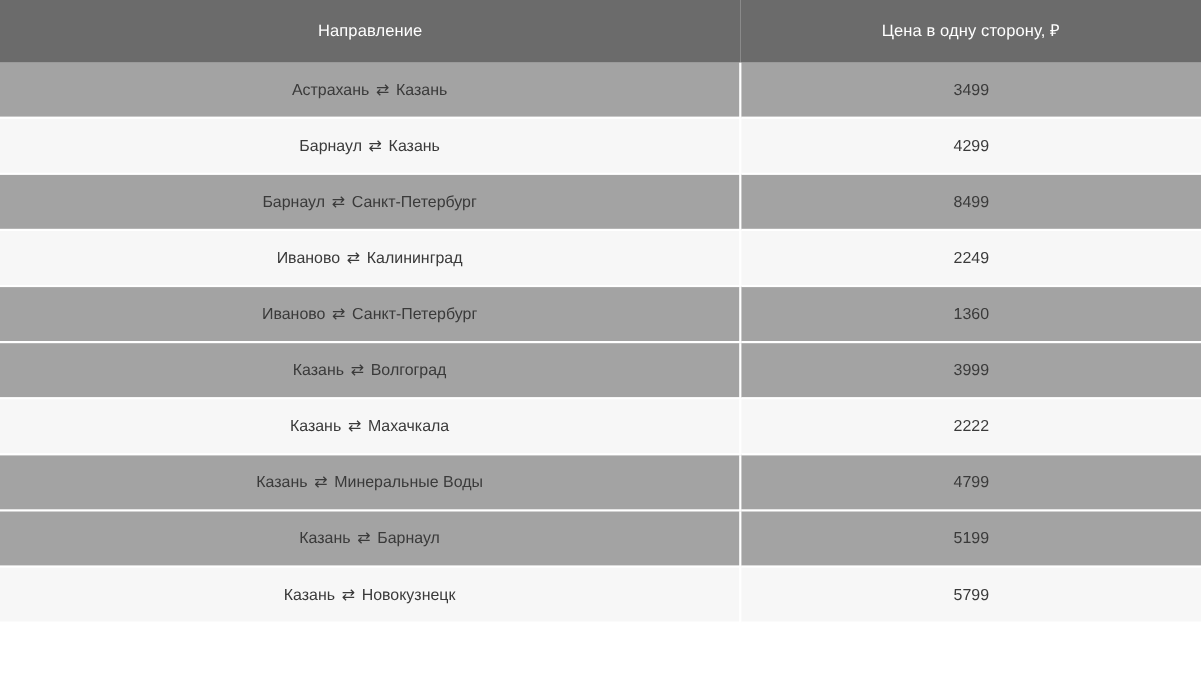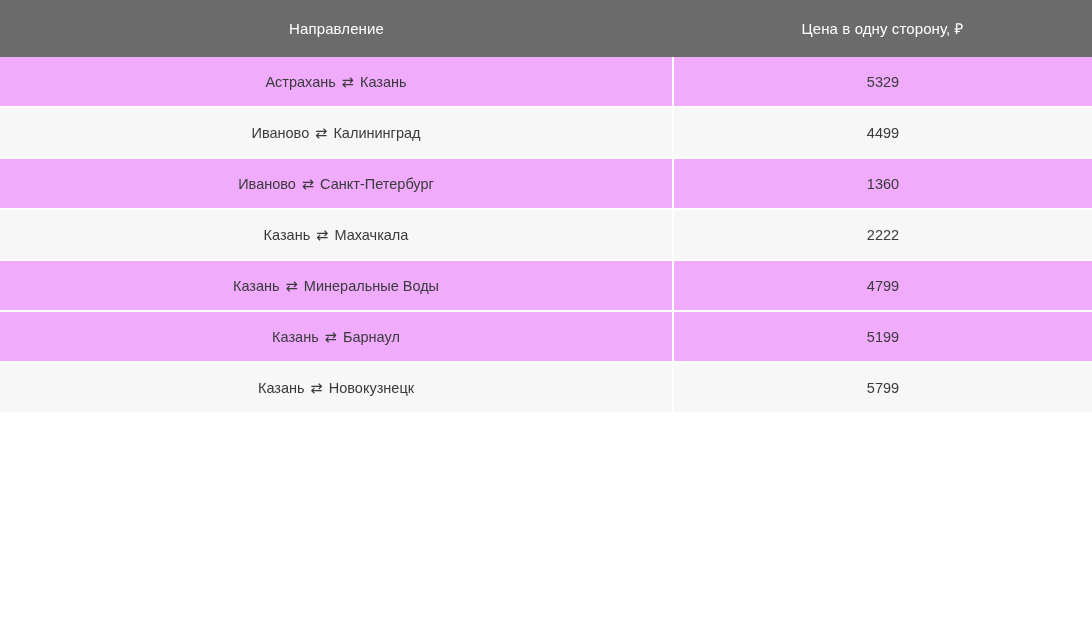--- a/index.html
+++ b/index.html
@@ -40,21 +40,21 @@
     padding: 0;
     font-size: 14.5px;
     color: #3a3a3a;
     border-right: 2px solid #ffffff;
     border-bottom: 2px solid #ffffff;
   }
   .fares-table tbody td:last-child {
     border-right: none;
   }
   .fares-table tbody tr.odd td {
-    background: #f0abfc;
+    background: #a3a3a3;
   }
   .fares-table tbody tr.even td {
     background: #f7f7f7;
   }
   .arrow {
     font-size: 14.5px;
     padding: 0 2px;
   }
 </style>
 </head>
@@ -63,29 +63,41 @@
 <table class="fares-table">
   <thead>
     <tr>
       <th class="col-direction">Направление</th>
       <th class="col-price">Цена в одну сторону, ₽</th>
     </tr>
   </thead>
   <tbody id="table-body">
       <tr class="odd">
         <td class="col-direction"><span>Астрахань</span> <span class="arrow">⇄</span> <span>Казань</span></td>
-        <td class="col-price">5329</td>
+        <td class="col-price">3499</td>
+      </tr>
+      <tr class="even">
+        <td class="col-direction"><span>Барнаул</span> <span class="arrow">⇄</span> <span>Казань</span></td>
+        <td class="col-price">4299</td>
+      </tr>
+      <tr class="odd">
+        <td class="col-direction"><span>Барнаул</span> <span class="arrow">⇄</span> <span>Санкт-Петербург</span></td>
+        <td class="col-price">8499</td>
       </tr>
       <tr class="even">
         <td class="col-direction"><span>Иваново</span> <span class="arrow">⇄</span> <span>Калининград</span></td>
-        <td class="col-price">4499</td>
+        <td class="col-price">2249</td>
       </tr>
       <tr class="odd">
         <td class="col-direction"><span>Иваново</span> <span class="arrow">⇄</span> <span>Санкт-Петербург</span></td>
         <td class="col-price">1360</td>
+      </tr>
+      <tr class="odd">
+        <td class="col-direction"><span>Казань</span> <span class="arrow">⇄</span> <span>Волгоград</span></td>
+        <td class="col-price">3999</td>
       </tr>
       <tr class="even">
         <td class="col-direction"><span>Казань</span> <span class="arrow">⇄</span> <span>Махачкала</span></td>
         <td class="col-price">2222</td>
       </tr>
       <tr class="odd">
         <td class="col-direction"><span>Казань</span> <span class="arrow">⇄</span> <span>Минеральные Воды</span></td>
         <td class="col-price">4799</td>
       </tr>
       <tr class="odd">

